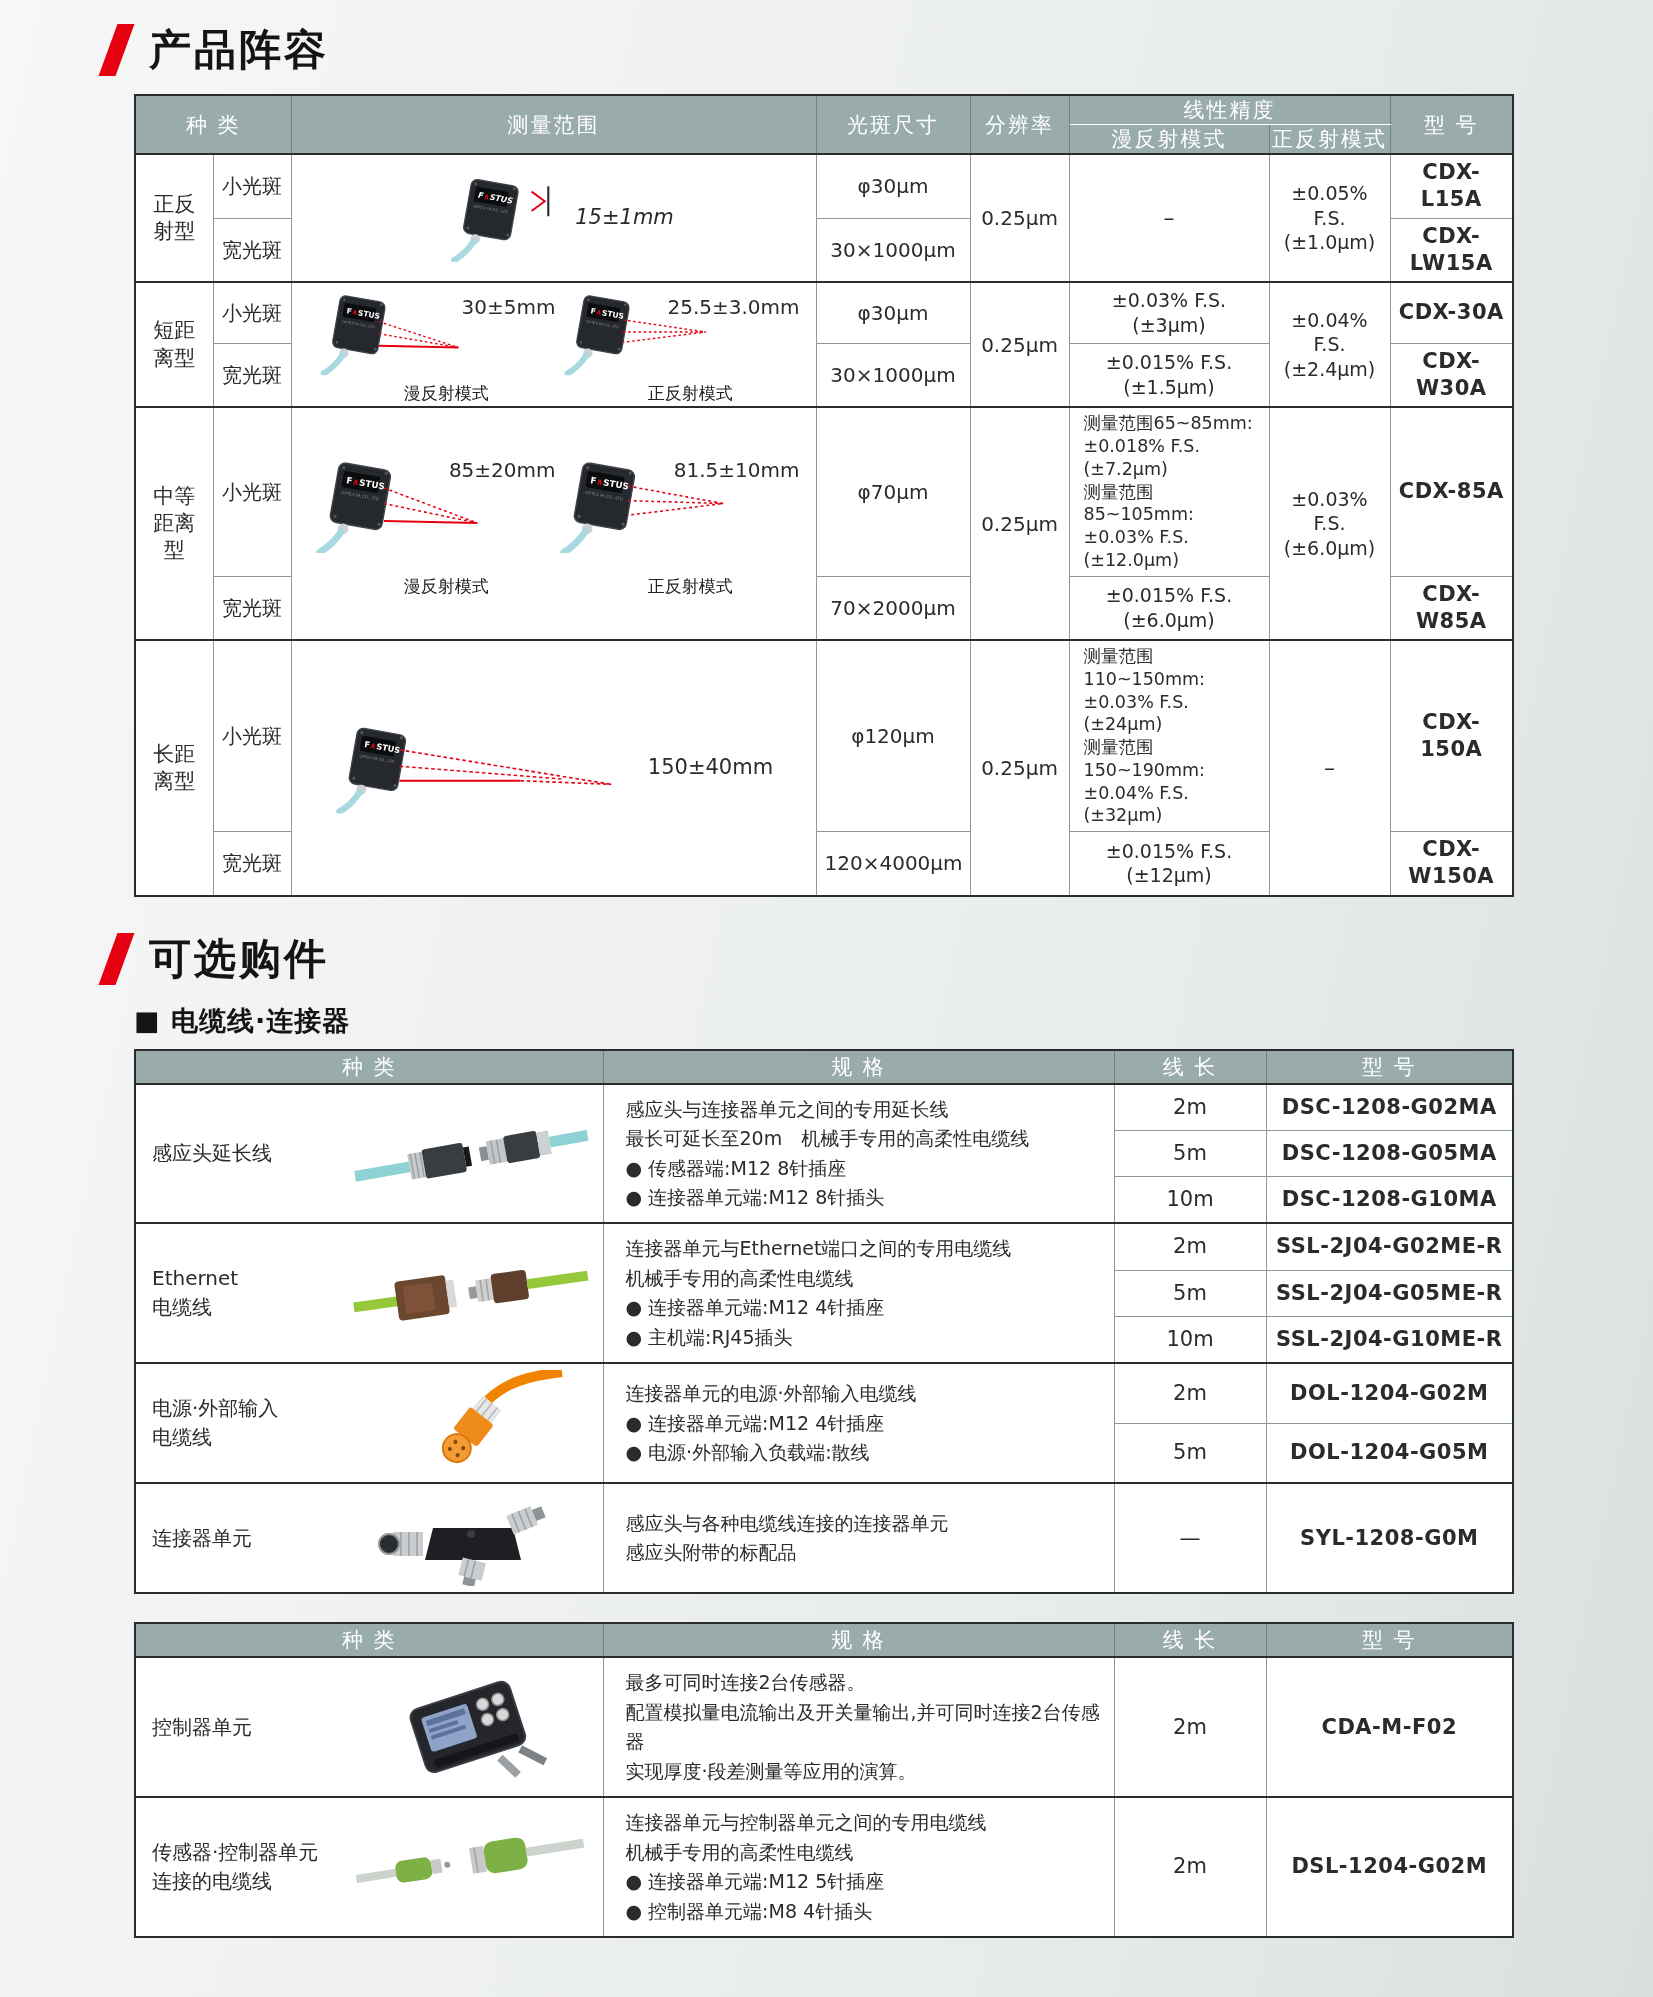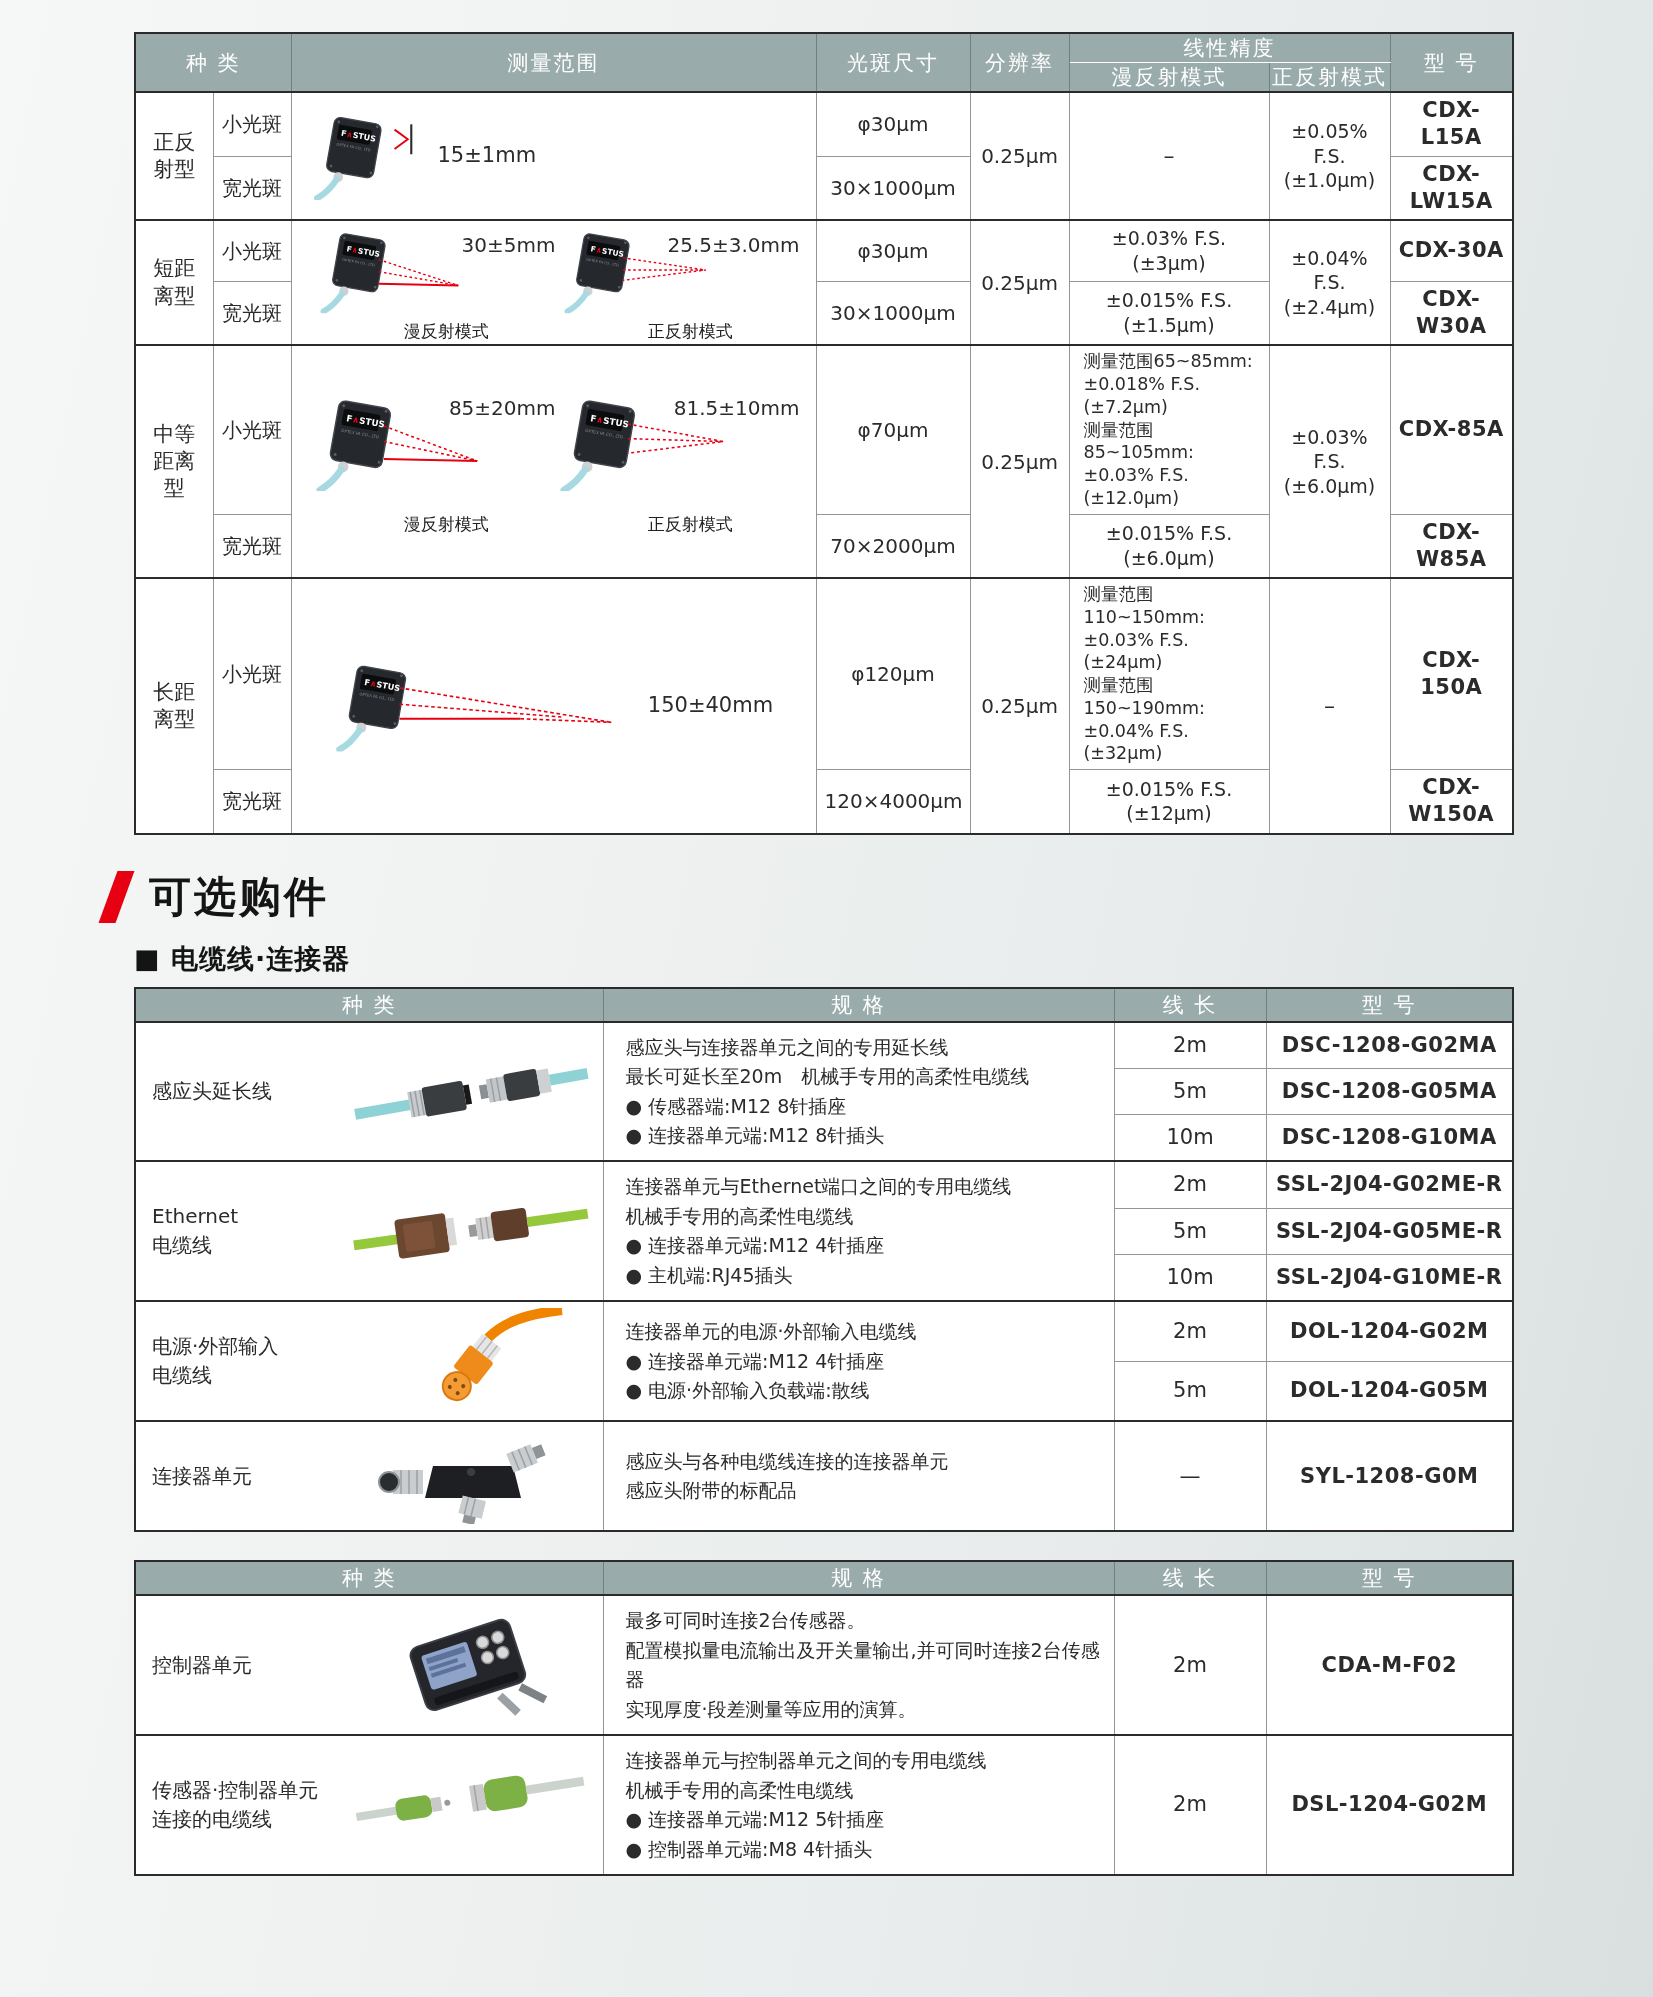--- a/index.html
+++ b/index.html
@@ -42,21 +42,21 @@
   td.diffm { white-space:pre-line; font-size:17.5px; text-align:left; padding-left:14px; }
   td.dash { font-size:22px; }
   td.range { padding:2px 4px; }
 
   
   tr.h46 { height:46px; } tr.h61 { height:61px; }
   tr.h110 { height:110px; } tr.h45 { height:45px; }
   tr.h102 { height:102px; } tr.h44 { height:44px; }
 
   
-  .figwide { display:flex; align-items:center; gap:10px; }
+  .figwide { display:flex; align-items:center; justify-content:center; gap:10px;font-style:italic; }
   .figlong { display:flex; align-items:center; justify-content:center; gap:14px; }
   .rlabel { font-size:21px; color:#2b2b2b; white-space:nowrap; }
   .figpair { display:flex; justify-content:center; height:100%; }
   .fig { position:relative; width:244px; height:150px; }
   .fig svg { position:absolute; left:4px; top:8px; }
   .fig .rlabel { position:absolute; top:8px; right:-2px; font-size:20px; }
   .fig .cap { position:absolute; bottom:2px; left:56%; transform:translateX(-50%); font-size:17px; color:#222; white-space:nowrap; }
   .fig.short { height:118px; }
   .fig.short .cap { bottom:0; }
 
@@ -89,20 +89,24 @@
           <circle cx="25" cy="66" r="1.6" fill="#565b61"></circle>
       </g>
       <circle cx="30" cy="74" r="5.5" fill="#cdd1d4"></circle>
       <path d="M28,77 C22,86 15,93 6,98" stroke="#a6d9e0" stroke-width="7" fill="none" stroke-linecap="round"></path>
     </symbol>
   </defs>
 </svg>
 
 <div class="page">
 
+  <div class="sec-title">
+    <span class="slash"></span>
+    <h1>产品阵容</h1>
+  </div>
 
 
   <table class="t1">
     <colgroup>
       <col style="width:78px">
         <col style="width:78px">
         <col style="width:525px">
         <col style="width:154px">
       <col style="width:99px">
         <col style="width:200px">

